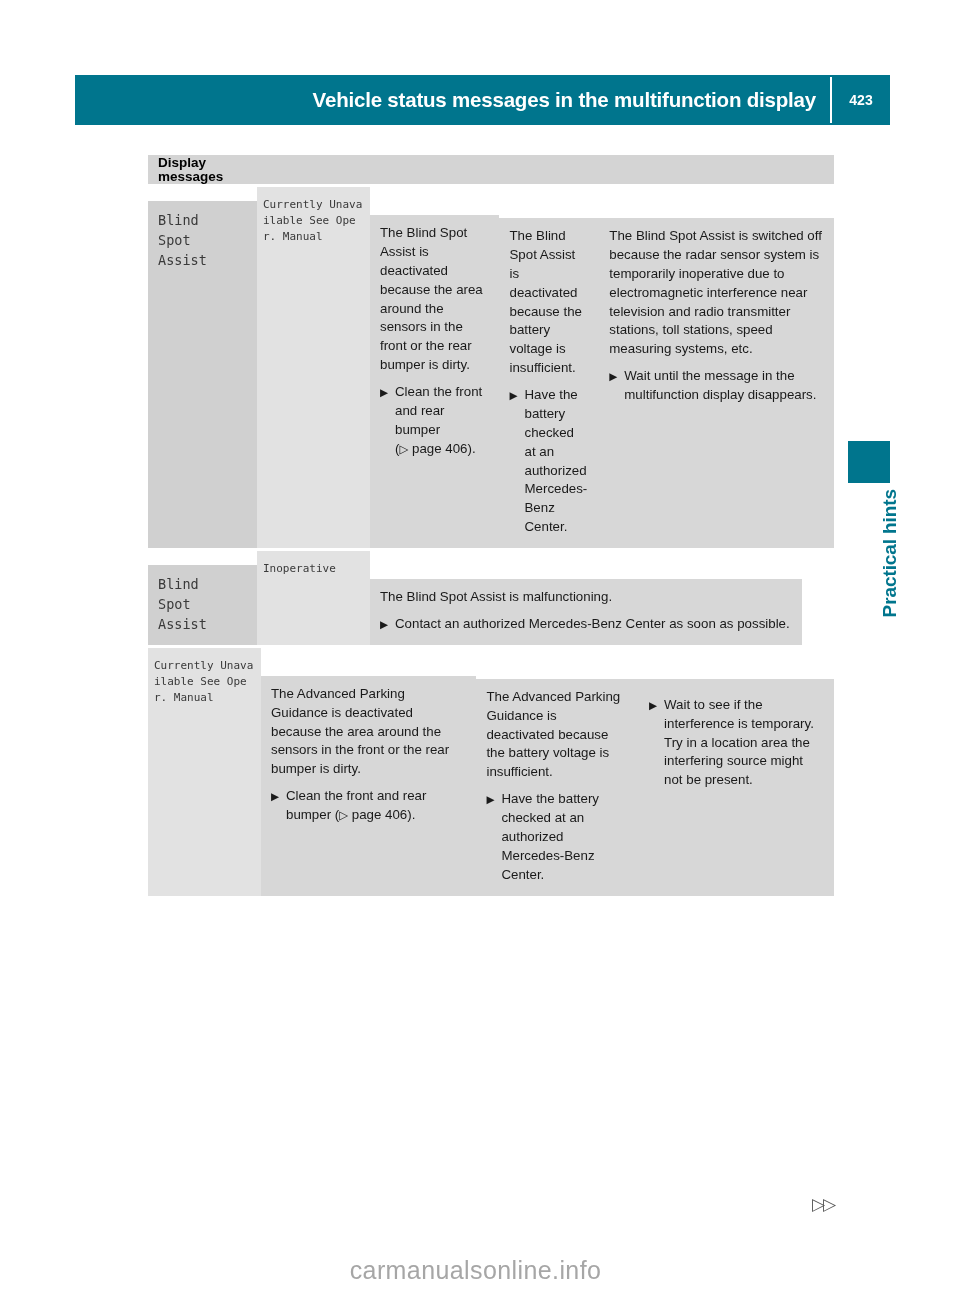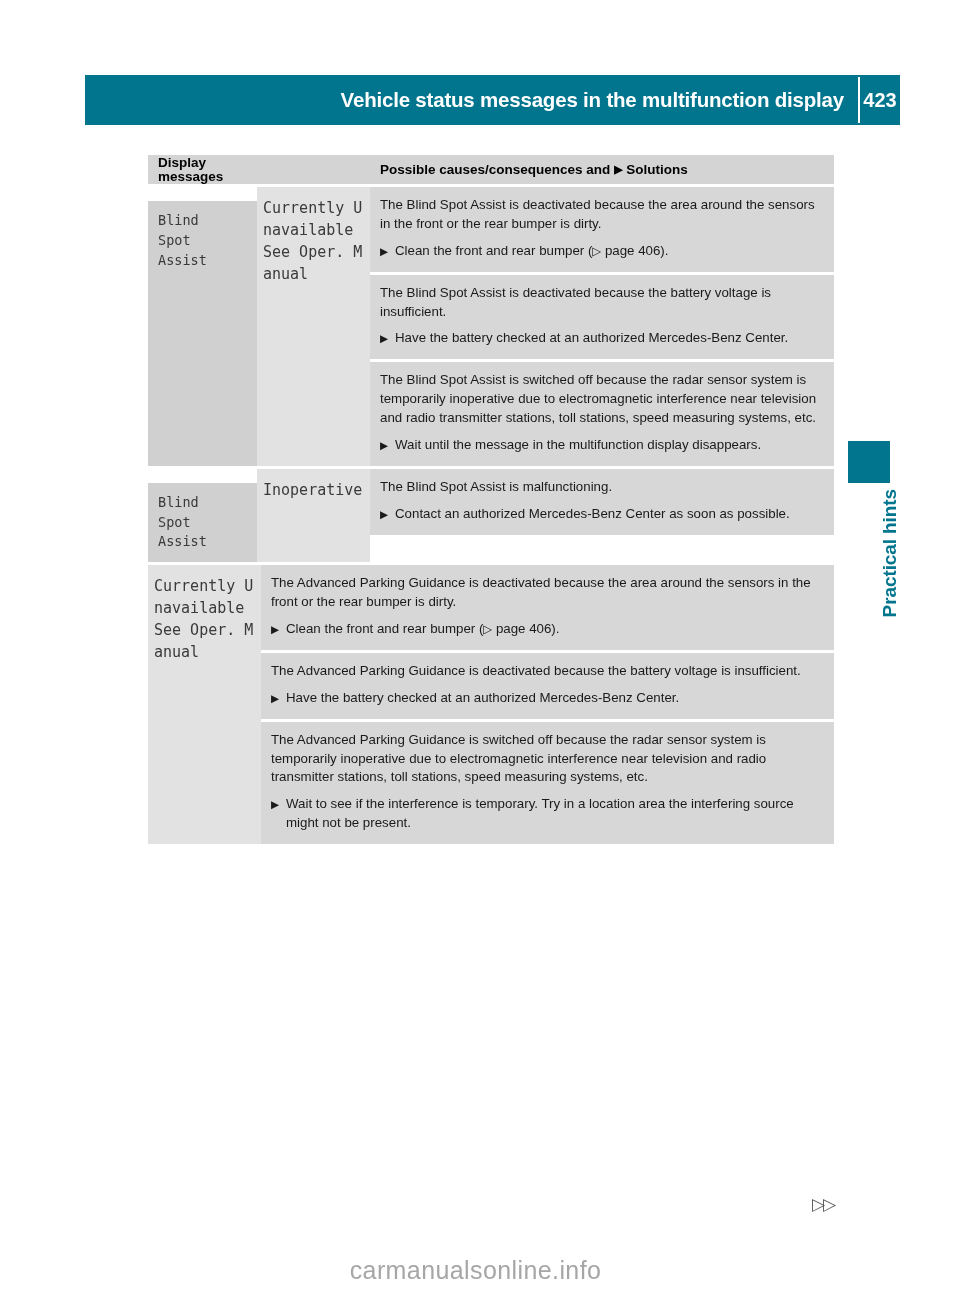--- a/index.html
+++ b/index.html
@@ -11,21 +11,21 @@
     width: 960px;
     height: 1302px;
     position: relative;
     font-family: "Liberation Sans", sans-serif;
     overflow: hidden;
   }
 
   
   .header-band {
     position: absolute;
-    left: 85px;
+    left: 75px;
     top: 75px;
     width: 815px;
     height: 50px;
     background: #00758D;
     display: flex;
     align-items: center;
   }
   .header-title {
     flex: 1;
     text-align: right;
@@ -37,24 +37,24 @@
     line-height: 1;
   }
   .header-sep {
     width: 2px;
     height: 46px;
     background: #ffffff;
     flex: 0 0 auto;
   }
   .header-page {
     flex: 0 0 auto;
-    width: 40px;
+    width: 58px;
     text-align: center;
     color: #ffffff;
-    font-size: 20px;
+    font-size: 14px;
     font-weight: bold;
     line-height: 1;
   }
 
   
   .table {
     position: absolute;
     left: 148px;
     top: 155px;
     width: 686px;
@@ -94,30 +94,31 @@
     color: #3a3a3a;
     margin-top: 14px;
   }
   .cell-sub {
     width: 113px;
     flex: 0 0 113px;
     background: #e2e2e2;
     padding: 10px 4px 10px 6px;
     box-sizing: border-box;
     font-family: "DejaVu Sans Mono", monospace;
-    font-size: 15px;
+    font-size: 11px;
     line-height: 1.47;
     color: #3a3a3a;
     word-break: break-all;
   }
   .cell-causes {
     flex: 1;
     min-width: 0;
     display: flex;
-    flex-direction: column;
+    flex-direction: row;
+    margin-top: 28px;
   }
   .cause-block {
     background: #d7d7d7;
     padding: 9px 12px 11px 10px;
     box-sizing: border-box;
   }
   .cause-block + .cause-block { margin-top: 3px; }
   .cause-text {
     font-size: 13.3px;
     line-height: 1.42;
@@ -202,25 +203,20 @@
 <div class="header-band">
   <div class="header-title">Vehicle status messages in the multifunction display</div>
   <div class="header-sep"></div>
   <div class="header-page">423</div>
 </div>
 
 <div class="table">
   <div class="thead">
     <div class="th th-c1">Display messages</div>
     <div class="th th-c2"></div>
-    <div class="th th-c3">
-      <span>Possible causes/consequences and</span>
-      <span class="glyph-solid">▶</span>
-      <span>Solutions</span>
-    </div>
   </div>
   <div id="rows-container">
       <div class="trow">
         <div class="cell-msg" style="white-space: pre-line;">Blind
 Spot
 Assist</div>
         <div class="cell-sub">Currently Unavailable See Oper. Manual</div>
         <div class="cell-causes">
           <div class="cause-block">
             <p class="cause-text">The Blind Spot Assist is deactivated because the area around the sensors in the front or the rear bumper is dirty.</p>
@@ -271,21 +267,20 @@
             </div>
           </div>
           <div class="cause-block">
             <p class="cause-text">The Advanced Parking Guidance is deactivated because the battery voltage is insufficient.</p>
             <div class="sol-line">
               <span class="sol-bullet">▶</span>
               <span class="sol-body"><span>Have the battery checked at an authorized Mercedes-Benz Center.</span></span>
             </div>
           </div>
           <div class="cause-block">
-            <p class="cause-text">The Advanced Parking Guidance is switched off because the radar sensor system is temporarily inoperative due to electromagnetic interference near television and radio transmitter stations, toll stations, speed measuring systems, etc.</p>
             <div class="sol-line">
               <span class="sol-bullet">▶</span>
               <span class="sol-body"><span>Wait to see if the interference is temporary. Try in a location area the interfering source might not be present.</span></span>
             </div>
           </div>
         </div>
       </div>
     </div>
 </div>
 

